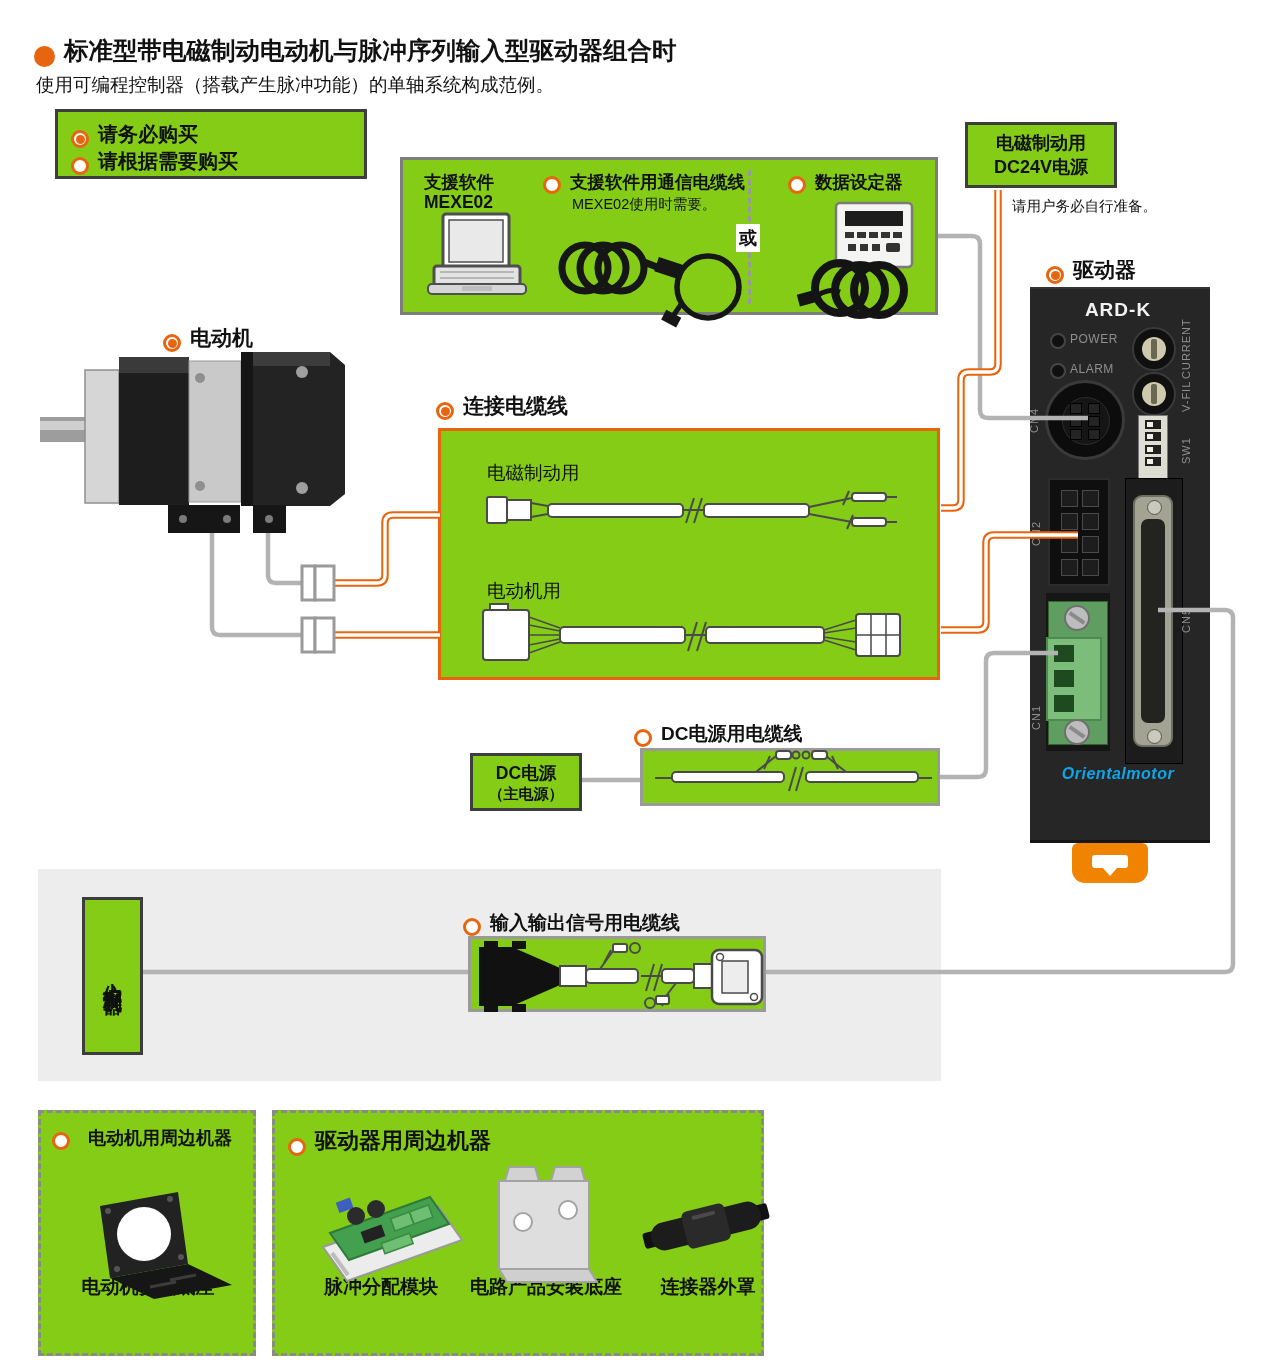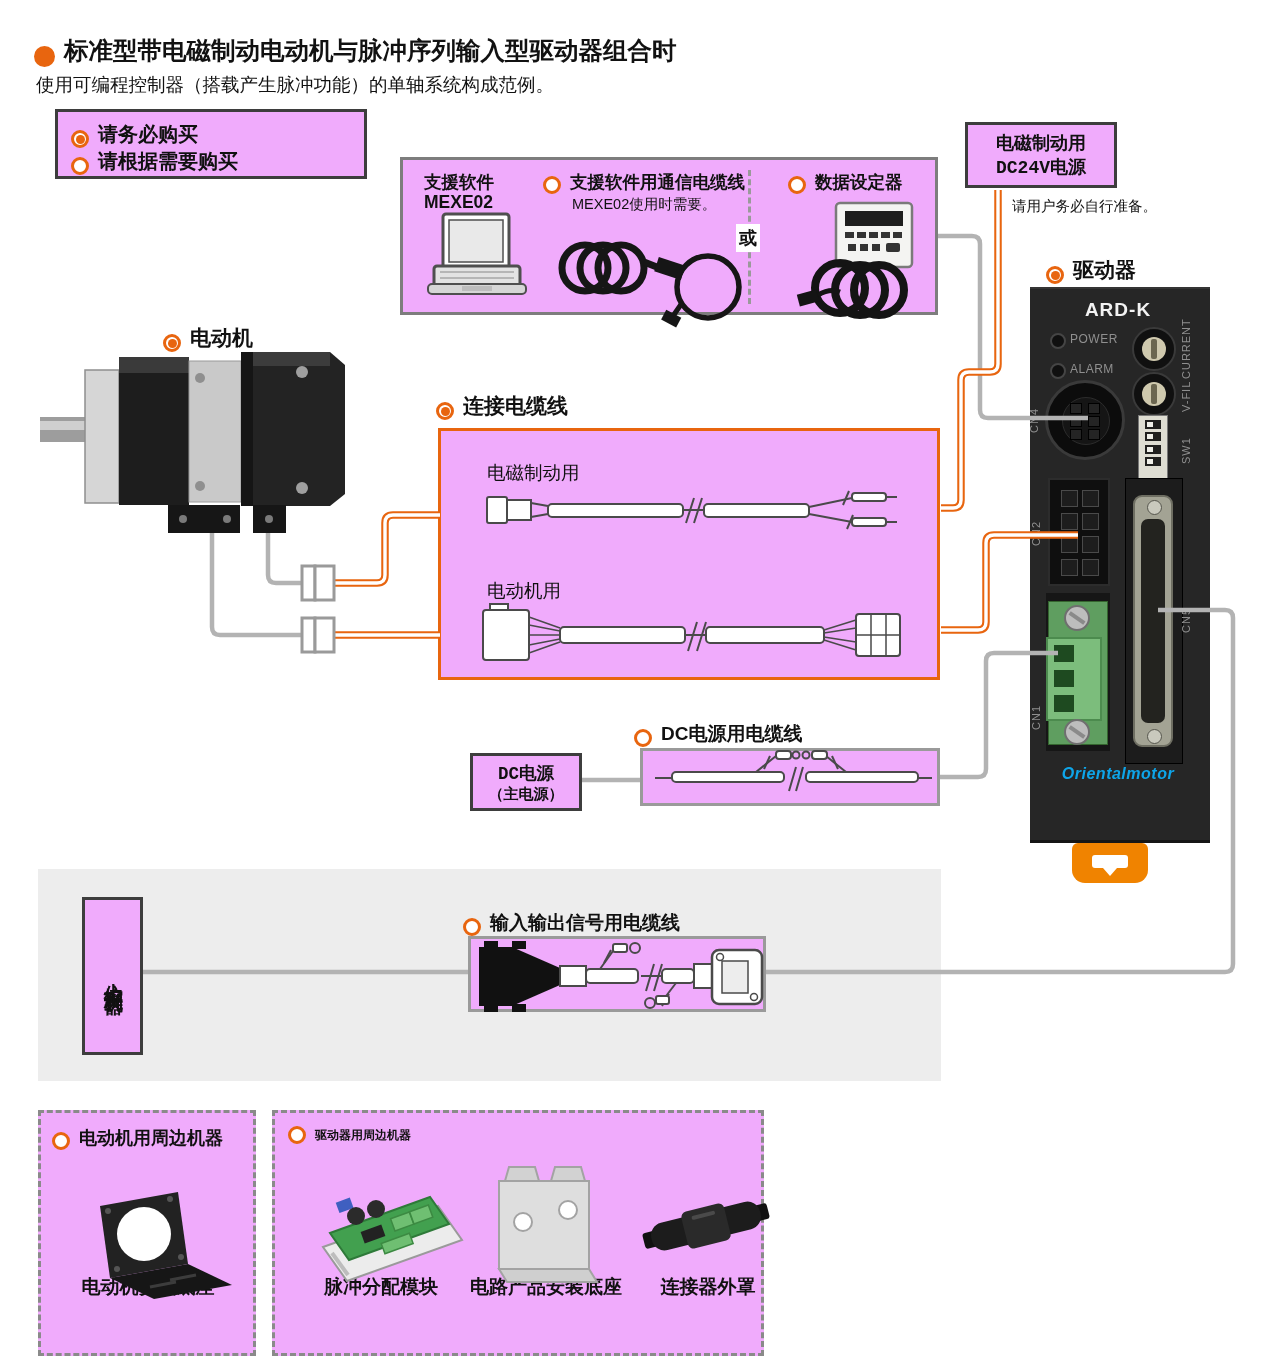--- a/index.html
+++ b/index.html
@@ -6,21 +6,21 @@
   body{font-family:"Liberation Sans","DejaVu Sans",sans-serif;color:#111;}
   #stage{position:relative;width:1279px;height:1372px;background:#fff;overflow:hidden;}
   .abs{position:absolute;}
   .row{display:flex;align-items:flex-end;gap:9px;}
   .bold{font-weight:bold;}
   
   .bullet{display:inline-block;width:21px;height:21px;border-radius:50%;background:#e8650f;flex:0 0 auto;}
   .mark{position:relative;display:inline-block;width:12px;height:12px;border:3.5px solid #e8650f;border-radius:50%;background:#fff;flex:0 0 auto;}
   .mark.filled::after{content:"";position:absolute;left:1.5px;top:1.5px;width:9px;height:9px;border-radius:50%;background:#e8650f;}
   .sec-label{font-size:21px;font-weight:bold;}
-  .box{position:absolute;background:#f0abfc;box-sizing:border-box;font-family:Liberation Mono, monospace;}
+  .box{position:absolute;background:#84cc16;box-sizing:border-box;}
   
   svg.overlay{position:absolute;left:0;top:0;z-index:40;pointer-events:none;}
   .od{stroke:#e8650f;stroke-width:7.5;fill:none;}
   .ow{stroke:#ffffff;stroke-width:3.4;fill:none;}
   
   #band{left:38px;top:869px;width:903px;height:212px;background:#ededed;}
   
   #driver{left:1030px;top:287px;width:180px;height:556px;background:#262626;border-radius:0;box-shadow:inset 0 2px 0 rgba(255,255,255,.07), inset 0 -3px 0 rgba(0,0,0,.4);z-index:10;}
   #driver .model{position:absolute;left:0;top:12px;width:176px;text-align:center;color:#f2f2f2;font-weight:bold;font-size:19px;letter-spacing:1px;}
   .led{position:absolute;width:12px;height:12px;border-radius:50%;background:#101010;border:2px solid #454545;}
@@ -196,28 +196,28 @@
   </div>
   <div class="abs row" style="left:463px;top:910px;">
     <span class="mark"></span>
     <span class="bold" style="font-size:19px;">输入输出信号用电缆线</span>
   </div>
   <div class="box graybox" style="left:468px;top:936px;width:298px;height:76px;z-index:3;"></div>
 
   <div class="box dashbox" style="left:38px;top:1110px;width:218px;height:246px;"></div>
   <div class="abs row" style="left:52px;top:1126px;">
     <span class="mark"></span>
-    <span class="bold" style="font-size:18px;">电动机用周边机器</span>
+    <span class="bold" style="font-size:18px;margin-left:9px;">电动机用周边机器</span>
   </div>
   <div class="caption" style="left:48px;top:1274px;width:200px;">电动机安装底座</div>
 
   <div class="box dashbox" style="left:272px;top:1110px;width:492px;height:246px;"></div>
   <div class="abs row" style="left:288px;top:1126px;">
     <span class="mark"></span>
-    <span class="bold" style="font-size:12px;">驱动器用周边机器</span>
+    <span class="bold" style="font-size:22px;">驱动器用周边机器</span>
   </div>
   <div class="caption" style="left:296px;top:1274px;width:170px;">脉冲分配模块</div>
   <div class="caption" style="left:458px;top:1274px;width:176px;">电路产品安装底座</div>
   <div class="caption" style="left:638px;top:1274px;width:140px;">连接器外罩</div>
 
   <svg class="overlay" width="1279" height="1372" viewBox="0 0 1279 1372">
 
     <g stroke="#b3b3b3" stroke-width="4.5" fill="none">
       <path d="M938,236 L972,236 Q980,236 980,244 L980,410 Q980,418 988,418 L1088,418"></path>
       <path d="M268,530 L268,575 Q268,583 276,583 L302,583"></path>

